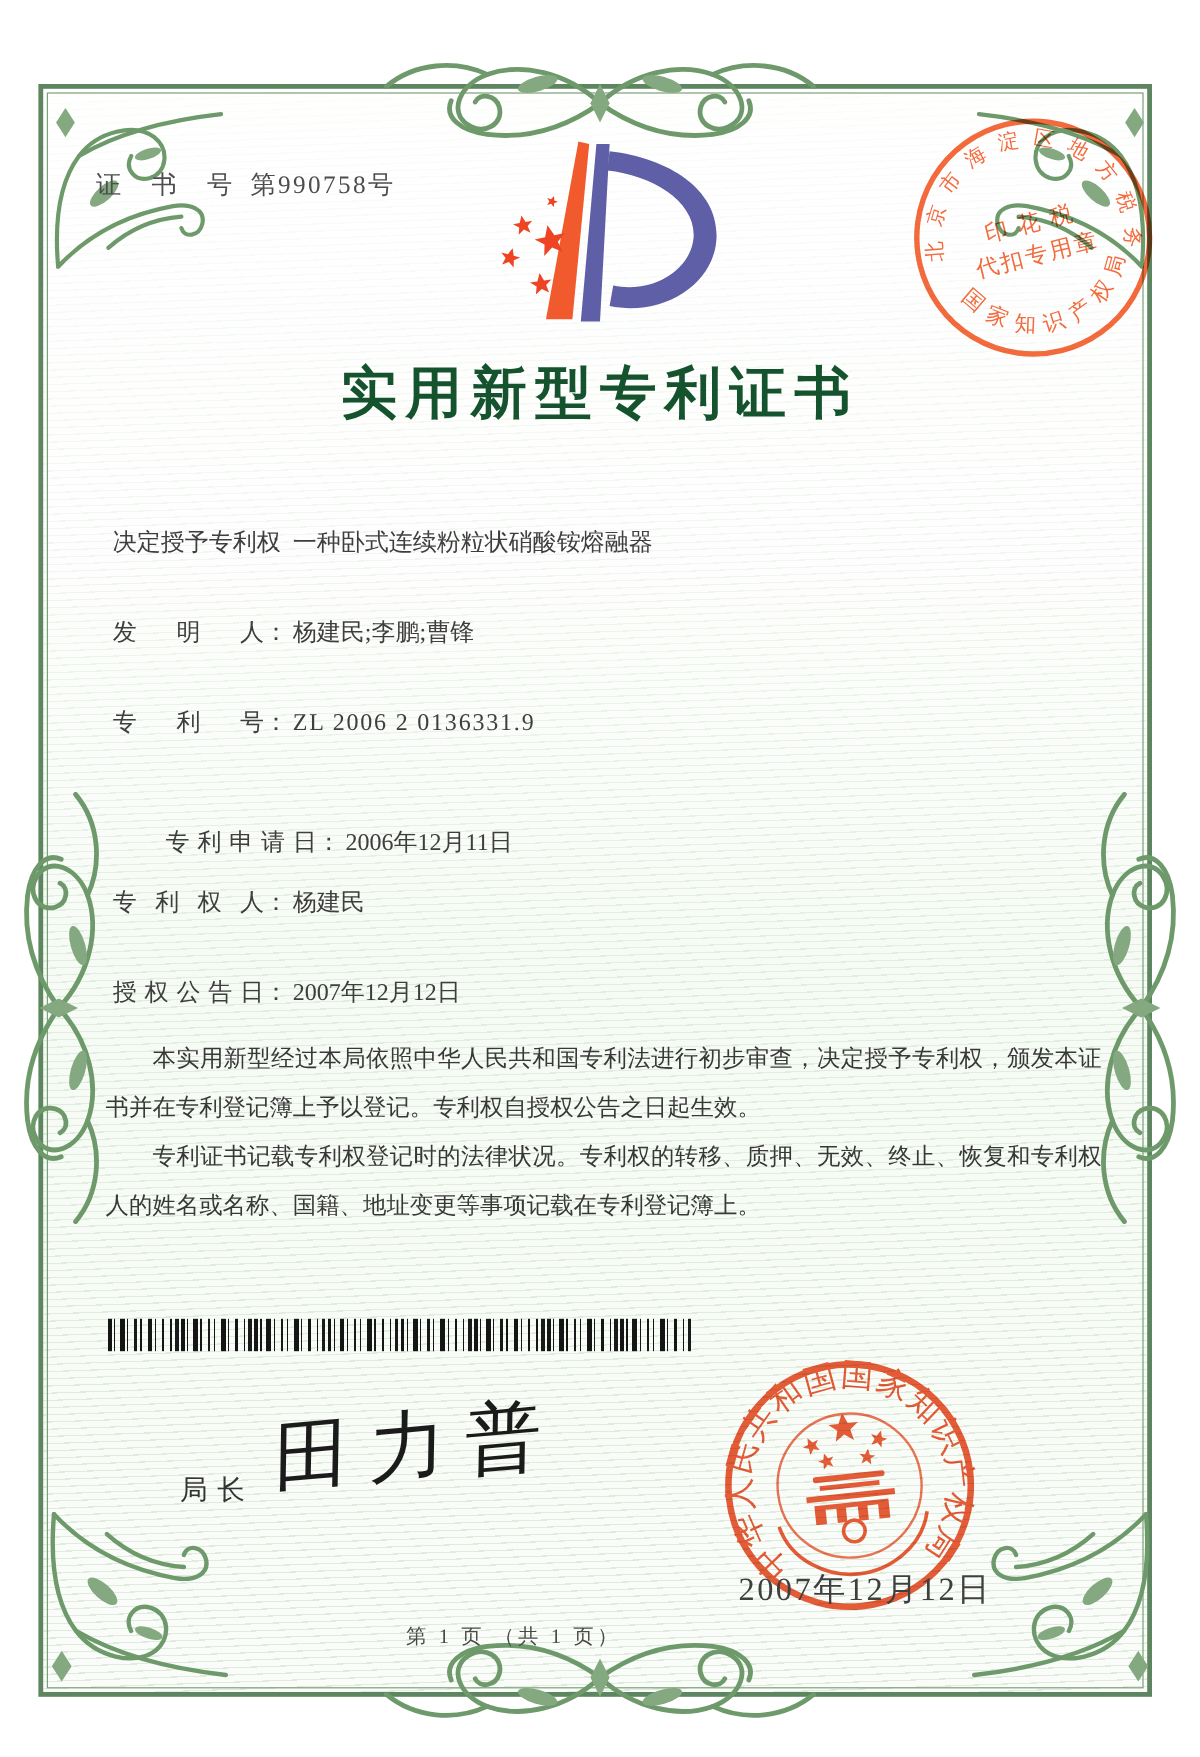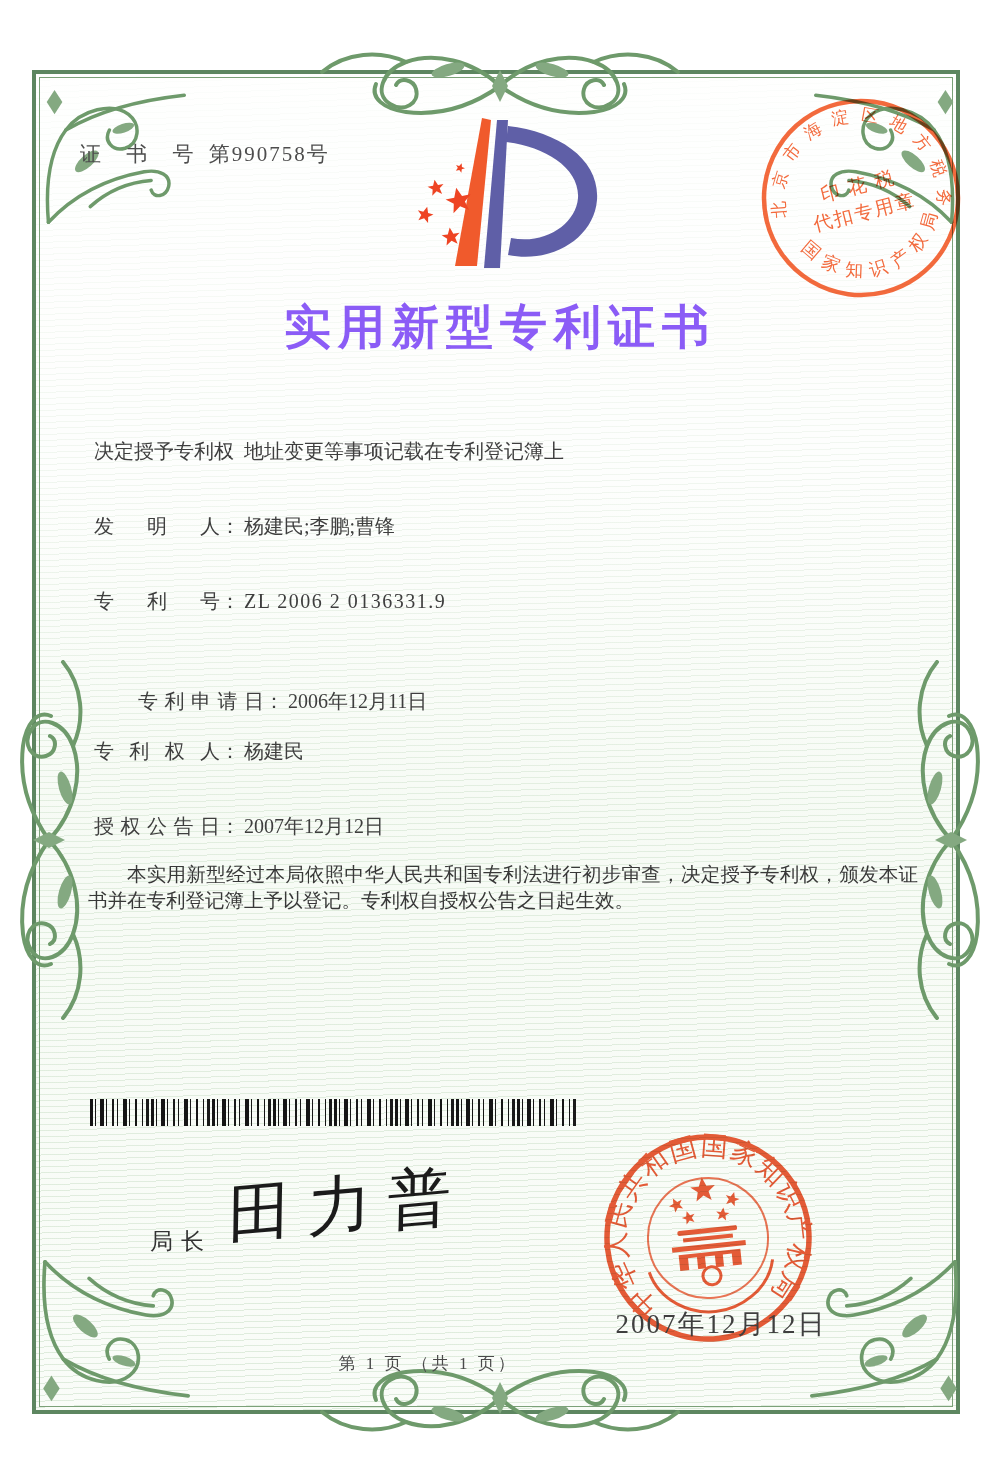--- a/index.html
+++ b/index.html
@@ -23,31 +23,31 @@
   #orn-tl{left:38px;top:76px;width:148px;height:148px;}
   #orn-tr{left:814px;top:76px;width:148px;height:148px;transform:scaleX(-1);}
   #orn-bl{left:34px;top:1260px;width:156px;height:156px;transform:scaleY(-1);}
   #orn-br{left:810px;top:1260px;width:156px;height:156px;transform:scale(-1,-1);}
   
   .cert-no{left:60px;top:140px;font-size:21px;color:#4d4d4d;z-index:6;margin-left:20px;}
   .cert-no .lbl{letter-spacing:10px;}
   .cert-no .val{letter-spacing:2px;}
   .logo{left:398px;top:112px;width:225px;height:185px;z-index:5;}
   .title{left:0;top:296px;width:1000px;text-align:center;font-size:47px;font-weight:bold;
-         letter-spacing:7px;color:#8b5cf6;z-index:6;}
+         letter-spacing:7px;color:#14532d;z-index:6;}
   
   .field{left:94px;font-size:20px;color:#3e3e3e;z-index:6;white-space:nowrap;}
   .field .flabel{display:inline-block;width:126px;text-align:justify;text-align-last:justify;
                  vertical-align:top;}
   .field .fcolon{display:inline-block;margin-right:4px;}
   #f0{top:438px;} #f1{top:513px;} #f2{top:588px;} #f3{top:688px;margin-left:44px;} #f4{top:738px;} #f5{top:813px;}
   #f2 .fvalue{letter-spacing:1.5px;margin-top:26px;}
   
   .paras{left:88px;top:862px;width:830px;z-index:6;}
-  .paras p{margin:0;font-size:19.5px;line-height:26px;text-align:justify;
+  .paras p{margin:0;font-size:19.5px;line-height:41px;text-align:justify;
            text-indent:2em;color:#383838;}
   
   .barcode{left:90px;top:1099px;width:487px;height:27px;z-index:3;
     background-image:repeating-linear-gradient(90deg,
       #151515 0 3px, transparent 3px 5px,
       #151515 5px 6px, transparent 6px 10px,
       #151515 10px 14px, transparent 14px 16px,
       #151515 16px 17px, transparent 17px 22px,
       #1a1a1a 22px 24px, transparent 24px 27px,
       #151515 27px 28px, transparent 28px 33px,
@@ -150,40 +150,41 @@
     <use href="#star5" transform="translate(38,76) scale(0.85) rotate(-10)"></use>
     <use href="#star5" transform="translate(61,89) scale(1.35) rotate(-12)"></use>
     <use href="#star5" transform="translate(27,103) scale(0.85) rotate(15)"></use>
     <use href="#star5" transform="translate(53,125) scale(0.95) rotate(-8)"></use>
   </g>
 </svg>
 
 <div class="abs title">实用新型专利证书</div>
 
 <div id="f0" class="abs field">
-  <span class="flabel">决定授予专利权</span><span class="fcolon">：</span><span class="fvalue">地址变更等事项记载在专利登记簿上</span>
+  <span class="flabel">决定授予专利权</span><span class="fcolon">：</span><span class="fvalue">一种卧式连续粉粒状硝酸铵熔融器</span>
 </div>
 <div id="f1" class="abs field">
   <span class="flabel">发明人</span><span class="fcolon">：</span><span class="fvalue">杨建民;李鹏;曹锋</span>
 </div>
 <div id="f2" class="abs field">
   <span class="flabel">专利号</span><span class="fcolon">：</span><span class="fvalue">ZL 2006 2 0136331.9</span>
 </div>
 <div id="f3" class="abs field">
   <span class="flabel">专利申请日</span><span class="fcolon">：</span><span class="fvalue">2006年12月11日</span>
 </div>
 <div id="f4" class="abs field">
   <span class="flabel">专利权人</span><span class="fcolon">：</span><span class="fvalue">杨建民</span>
 </div>
 <div id="f5" class="abs field">
   <span class="flabel">授权公告日</span><span class="fcolon">：</span><span class="fvalue">2007年12月12日</span>
 </div>
 
 <div class="abs paras">
   <p>本实用新型经过本局依照中华人民共和国专利法进行初步审查，决定授予专利权，颁发本证书并在专利登记簿上予以登记。专利权自授权公告之日起生效。</p>
+  <p>专利证书记载专利权登记时的法律状况。专利权的转移、质押、无效、终止、恢复和专利权人的姓名或名称、国籍、地址变更等事项记载在专利登记簿上。</p>
 </div>
 
 <div class="abs barcode"></div>
 
 <div class="abs signer-title">局长</div>
 <div class="abs signature">田力普</div>
 
 <svg class="abs stamp tax-stamp" viewBox="0 0 218 230">
   <g transform="rotate(-14 109 112)">
     <circle cx="109" cy="112" r="97" fill="none" stroke="#f45f2e" stroke-width="4.5"></circle>

